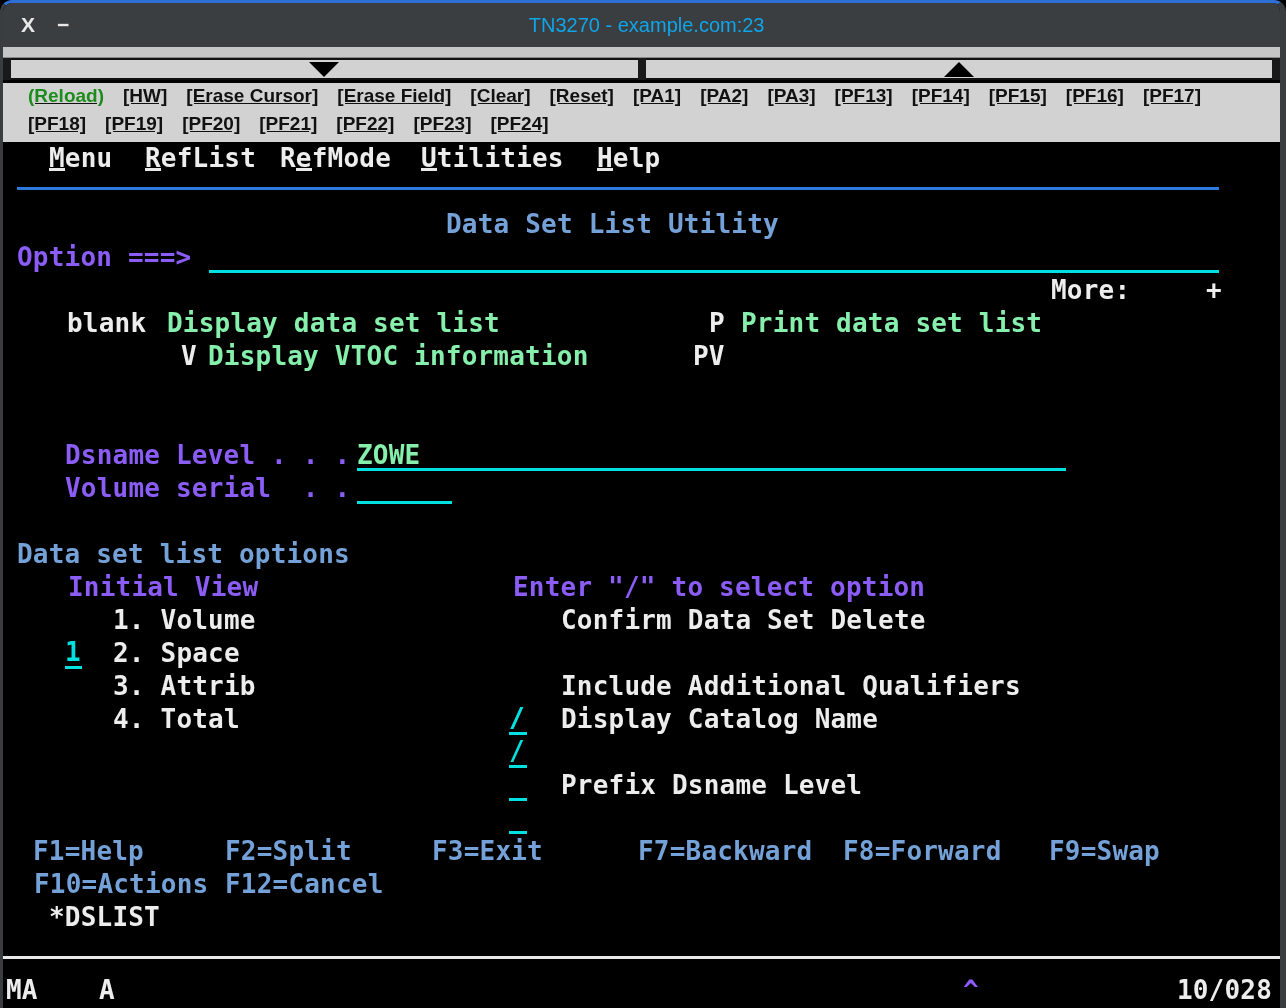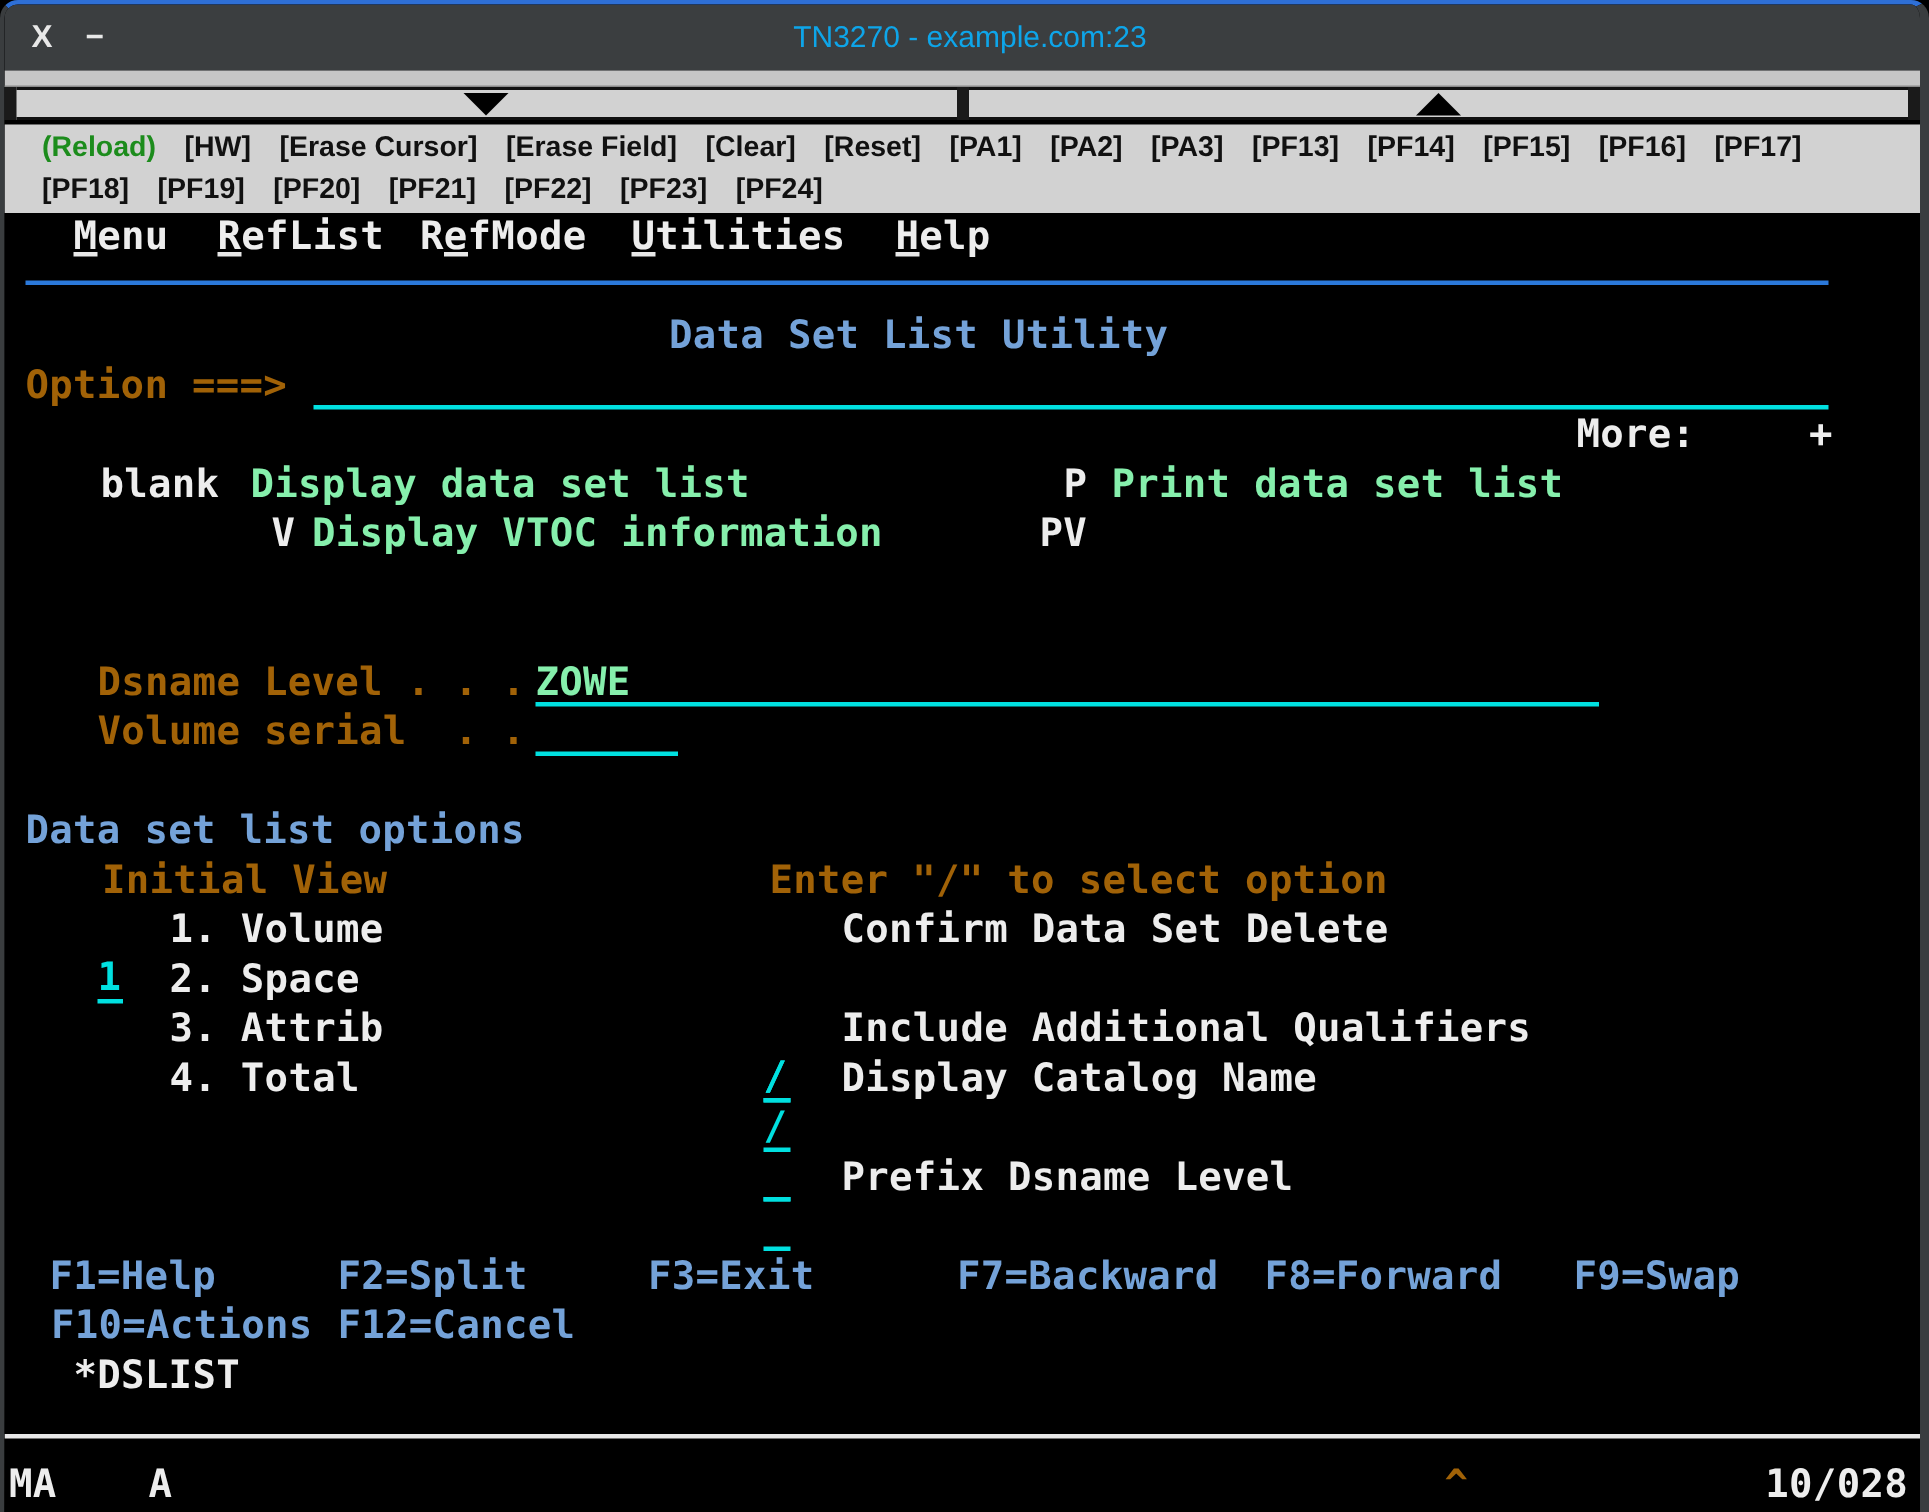--- a/index.html
+++ b/index.html
@@ -14,29 +14,29 @@
   .substrip{height:10px;background:#c6c6c6;border-bottom:1px solid #8a8a8a;}
   
   .trirow{height:22px;display:flex;gap:8px;padding:0 8px;background:#1a1a1a;border-bottom:3px solid #000;}
   .tribar{flex:1;background:#d2d2d2;border-top:2px solid #111;border-bottom:2px solid #111;
           display:flex;align-items:center;justify-content:center;cursor:pointer;}
   .tri{width:0;height:0;border-left:15px solid transparent;border-right:15px solid transparent;}
   .tri.down{border-top:15px solid #000;}
   .tri.up{border-bottom:15px solid #000;}
   
   .keypad{height:57px;background:#d2d2d2;padding:2px 0 0 25px;font:bold 19px "Liberation Sans",sans-serif;color:#111;}
-  .krow{display:flex;gap:19px;height:28px;align-items:center;white-space:nowrap;}
+  .krow{display:flex;gap:19px;height:28px;white-space:nowrap;text-decoration:underline;}
   .kbtn{cursor:pointer;}
   .kbtn.reload{color:#1c8c1c;}
   
   .terminal{position:relative;height:872px;background:#000;
             font-family:"DejaVu Sans Mono",monospace;font-weight:bold;font-size:26px;letter-spacing:.2px;}
   .trow{position:absolute;left:0;width:100%;height:33px;line-height:33px;white-space:pre;}
   .seg{position:absolute;top:0;white-space:pre;}
-  .g{color:#a16207}.c{color:#86efac}.bl{color:#74a2d8}.w{color:#ededed}
+  .g{color:#8b5cf6}.c{color:#86efac}.bl{color:#74a2d8}.w{color:#ededed}
   .menu-key{display:inline-block;border-bottom:3px solid #e8e8e8;height:26px;line-height:33px;}
   .divider{position:absolute;top:45px;left:14px;width:1202px;height:3px;background:#2b79da;}
   .fld{position:absolute;background:#00e0e0;height:3px;cursor:text;}
   .markfld{position:absolute;width:18px;height:29px;line-height:31px;border-bottom:3px solid #00e0e0;
            color:#00e0e0;cursor:text;}
   .oia-sep{position:absolute;top:814px;left:0;width:100%;height:3px;background:#e8e8e8;}
   .oia{position:absolute;top:826px;left:0;width:100%;height:46px;line-height:44px;}
   .oia .seg{top:0;}
   .oia-right{position:absolute;right:8px;top:0;color:#ededed;}
 </style>

